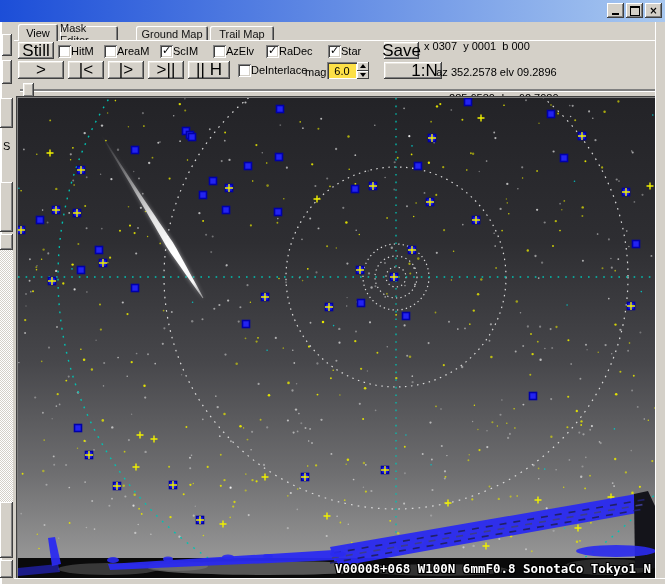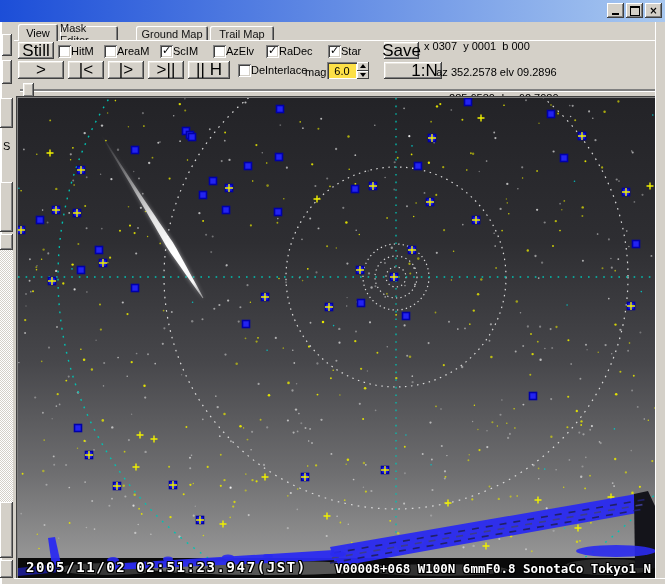--- a/index.html
+++ b/index.html
@@ -955,19 +955,18 @@
         <line x1="316" y1="455" x2="630" y2="401" stroke="#20206a" stroke-width="1.6" stroke-dasharray="7 7"></line>
         <line x1="314" y1="460" x2="628" y2="406" stroke="#3c3c8c" stroke-width="1.6" stroke-dasharray="7 7"></line>
         <line x1="312" y1="465" x2="626" y2="411" stroke="#20206a" stroke-width="1.6" stroke-dasharray="7 7"></line>
         <ellipse cx="95" cy="462" rx="6" ry="3" fill="#2a2af0" opacity="0.9"></ellipse>
         <ellipse cx="150" cy="461" rx="5" ry="2.5" fill="#2a2af0" opacity="0.9"></ellipse>
         <ellipse cx="210" cy="459" rx="6" ry="2.5" fill="#2a2af0" opacity="0.9"></ellipse>
         <ellipse cx="250" cy="458" rx="5" ry="2" fill="#2a2af0" opacity="0.9"></ellipse>
         <ellipse cx="598" cy="453" rx="40" ry="6" fill="#2a2af0" opacity="0.9"></ellipse>
         <ellipse cx="320" cy="456" rx="8" ry="3" fill="#2a2af0" opacity="0.9"></ellipse>
       </svg>
-    <div id="ts" class="frameoverlay">2005/11/02 02:51:23.947(JST)</div>
     <div id="station" class="frameoverlay">V00008+068 W100N 6mmF0.8 SonotaCo Tokyo1 N</div>
   </div>
 
   <div id="rightframe"></div>
   <div id="bottomframe"></div>
 </div>
 
 </body></html>

